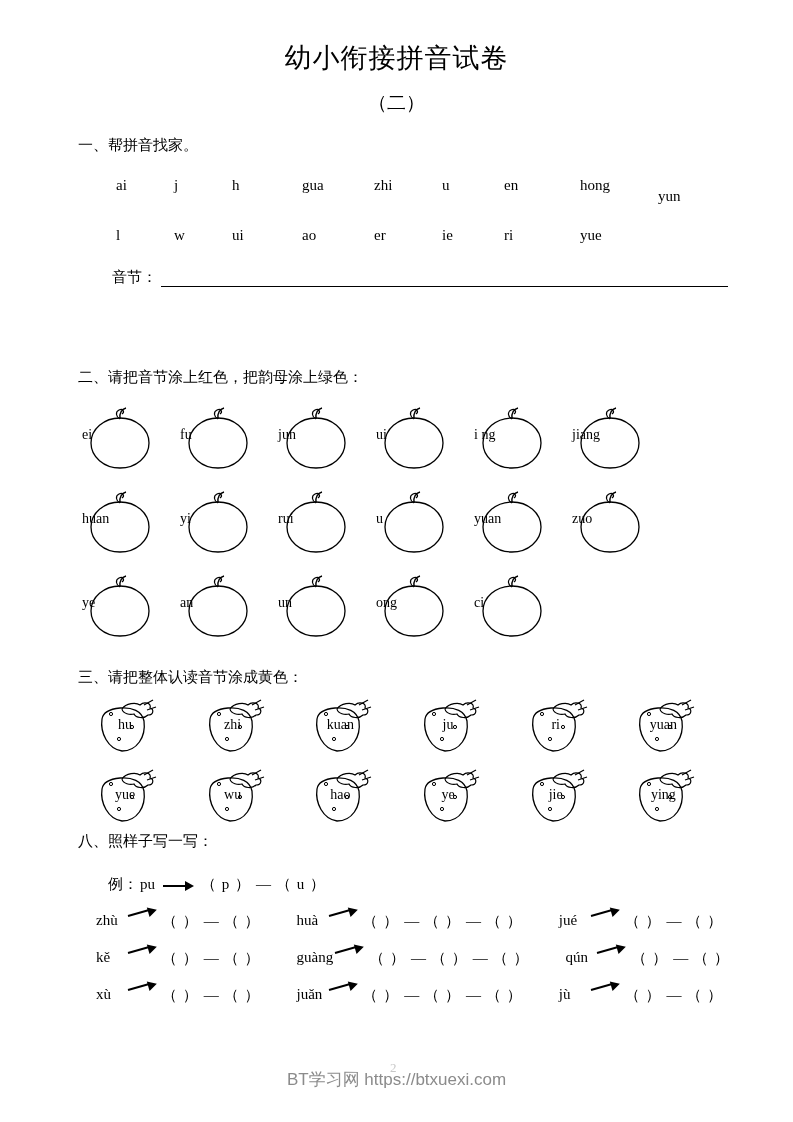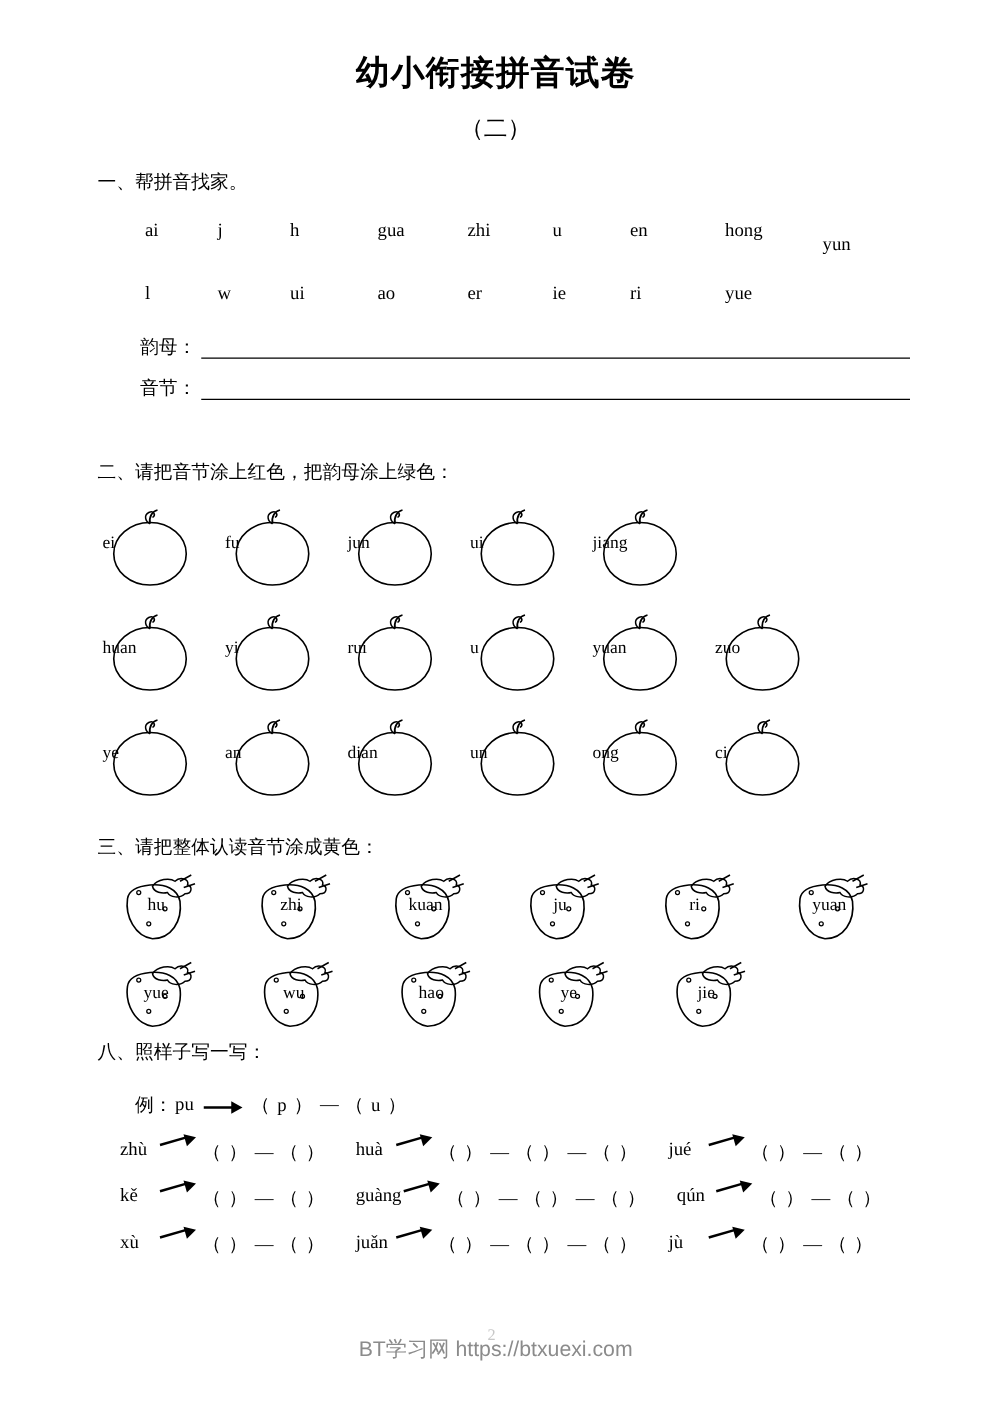--- a/index.html
+++ b/index.html
@@ -19,21 +19,21 @@
     position: absolute;
     left: 0; top: 0;
     width: 793px;
     height: 1122px;
   }
 
   
   .title {
     text-align: center;
     font-family: "Liberation Sans", "DejaVu Sans", sans-serif;
-    font-weight: bold;
+    font-weight: normal;
     font-size: 27px;
     letter-spacing: 1px;
     margin: 0;
     padding-top: 40px;
   }
   .subtitle {
     text-align: center;
     font-size: 19px;
     margin: 0;
     padding-top: 14px;
@@ -182,20 +182,21 @@
   }
   .dash { margin: 0 5px; }
   .paren { letter-spacing: 1px; }
 
   .prac-row {
     display: flex;
     align-items: center;
     font-size: 15px;
     margin-top: 18px;
     padding-left: 18px;
+    gap: 12px;
   }
   .prac-item {
     display: flex;
     align-items: flex-start;
     white-space: nowrap;
   }
   .prac-syl {
     display: inline-block;
     min-width: 30px;
   }
@@ -271,24 +272,20 @@
         <span class="cell" style="width: 58px;">w</span>
         <span class="cell" style="width: 70px;">ui</span>
         <span class="cell" style="width: 72px;">ao</span>
         <span class="cell" style="width: 68px;">er</span>
         <span class="cell" style="width: 62px;">ie</span>
         <span class="cell" style="width: 76px;">ri</span>
         <span class="cell" style="width: 78px;">yue</span>
       </div>
     <div class="blank-rows" id="s1blanks">
         <div class="blank-line">
-          <span class="lbl">韵母：</span>
-          <span class="rule"></span>
-        </div>
-        <div class="blank-line">
           <span class="lbl">音节：</span>
           <span class="rule"></span>
         </div>
       </div>
   </div>
 
   <div class="sec2">
     <div class="sec-head">二、请把音节涂上红色，把韵母涂上绿色：</div>
     <div id="appleRows">
         <div class="apple-row">
@@ -309,20 +306,25 @@
               </svg></span><span class="ftext">jun</span></div>
           <div class="apple-cell"><span><svg width="78" height="68" viewBox="0 0 78 68">
                 <ellipse cx="38" cy="40" rx="29" ry="25" fill="none" stroke="#000" stroke-width="1.3"></ellipse>
                 <path d="M38 16 C37 10 40 6 44 5" fill="none" stroke="#000" stroke-width="1.4"></path>
                 <path d="M38 16 C34 14 33 9 37 7 C41 5 43 9 40 11" fill="none" stroke="#000" stroke-width="1.2"></path>
               </svg></span><span class="ftext">ui</span></div>
           <div class="apple-cell"><span><svg width="78" height="68" viewBox="0 0 78 68">
                 <ellipse cx="38" cy="40" rx="29" ry="25" fill="none" stroke="#000" stroke-width="1.3"></ellipse>
                 <path d="M38 16 C37 10 40 6 44 5" fill="none" stroke="#000" stroke-width="1.4"></path>
                 <path d="M38 16 C34 14 33 9 37 7 C41 5 43 9 40 11" fill="none" stroke="#000" stroke-width="1.2"></path>
+              </svg></span><span class="ftext">i ng</span></div>
+          <div class="apple-cell"><span><svg width="78" height="68" viewBox="0 0 78 68">
+                <ellipse cx="38" cy="40" rx="29" ry="25" fill="none" stroke="#000" stroke-width="1.3"></ellipse>
+                <path d="M38 16 C37 10 40 6 44 5" fill="none" stroke="#000" stroke-width="1.4"></path>
+                <path d="M38 16 C34 14 33 9 37 7 C41 5 43 9 40 11" fill="none" stroke="#000" stroke-width="1.2"></path>
               </svg></span><span class="ftext">jiang</span></div>
         </div>
         <div class="apple-row">
           <div class="apple-cell"><span><svg width="78" height="68" viewBox="0 0 78 68">
                 <ellipse cx="38" cy="40" rx="29" ry="25" fill="none" stroke="#000" stroke-width="1.3"></ellipse>
                 <path d="M38 16 C37 10 40 6 44 5" fill="none" stroke="#000" stroke-width="1.4"></path>
                 <path d="M38 16 C34 14 33 9 37 7 C41 5 43 9 40 11" fill="none" stroke="#000" stroke-width="1.2"></path>
               </svg></span><span class="ftext">huan</span></div>
           <div class="apple-cell"><span><svg width="78" height="68" viewBox="0 0 78 68">
                 <ellipse cx="38" cy="40" rx="29" ry="25" fill="none" stroke="#000" stroke-width="1.3"></ellipse>
@@ -354,25 +356,20 @@
           <div class="apple-cell"><span><svg width="78" height="68" viewBox="0 0 78 68">
                 <ellipse cx="38" cy="40" rx="29" ry="25" fill="none" stroke="#000" stroke-width="1.3"></ellipse>
                 <path d="M38 16 C37 10 40 6 44 5" fill="none" stroke="#000" stroke-width="1.4"></path>
                 <path d="M38 16 C34 14 33 9 37 7 C41 5 43 9 40 11" fill="none" stroke="#000" stroke-width="1.2"></path>
               </svg></span><span class="ftext">ye</span></div>
           <div class="apple-cell"><span><svg width="78" height="68" viewBox="0 0 78 68">
                 <ellipse cx="38" cy="40" rx="29" ry="25" fill="none" stroke="#000" stroke-width="1.3"></ellipse>
                 <path d="M38 16 C37 10 40 6 44 5" fill="none" stroke="#000" stroke-width="1.4"></path>
                 <path d="M38 16 C34 14 33 9 37 7 C41 5 43 9 40 11" fill="none" stroke="#000" stroke-width="1.2"></path>
               </svg></span><span class="ftext">an</span></div>
-          <div class="apple-cell"><span><svg width="78" height="68" viewBox="0 0 78 68">
-                <ellipse cx="38" cy="40" rx="29" ry="25" fill="none" stroke="#000" stroke-width="1.3"></ellipse>
-                <path d="M38 16 C37 10 40 6 44 5" fill="none" stroke="#000" stroke-width="1.4"></path>
-                <path d="M38 16 C34 14 33 9 37 7 C41 5 43 9 40 11" fill="none" stroke="#000" stroke-width="1.2"></path>
-              </svg></span><span class="ftext">dian</span></div>
           <div class="apple-cell"><span><svg width="78" height="68" viewBox="0 0 78 68">
                 <ellipse cx="38" cy="40" rx="29" ry="25" fill="none" stroke="#000" stroke-width="1.3"></ellipse>
                 <path d="M38 16 C37 10 40 6 44 5" fill="none" stroke="#000" stroke-width="1.4"></path>
                 <path d="M38 16 C34 14 33 9 37 7 C41 5 43 9 40 11" fill="none" stroke="#000" stroke-width="1.2"></path>
               </svg></span><span class="ftext">un</span></div>
           <div class="apple-cell"><span><svg width="78" height="68" viewBox="0 0 78 68">
                 <ellipse cx="38" cy="40" rx="29" ry="25" fill="none" stroke="#000" stroke-width="1.3"></ellipse>
                 <path d="M38 16 C37 10 40 6 44 5" fill="none" stroke="#000" stroke-width="1.4"></path>
                 <path d="M38 16 C34 14 33 9 37 7 C41 5 43 9 40 11" fill="none" stroke="#000" stroke-width="1.2"></path>
               </svg></span><span class="ftext">ong</span></div>
@@ -483,20 +480,29 @@
               </svg></span><span class="ftext">ye</span></div>
           <div class="berry-cell"><span><svg width="66" height="58" viewBox="0 0 66 58">
                 <path d="M10 20 C8 34 16 50 30 52 C45 52 54 38 52 22 C50 12 40 8 28 9 C18 10 11 13 10 20 Z" fill="none" stroke="#000" stroke-width="1.3"></path>
                 <path d="M30 10 C34 4 44 3 48 6 C52 2 60 4 58 9 C62 10 62 16 56 16 C52 20 44 19 42 15 C38 16 31 15 30 10 Z" fill="none" stroke="#000" stroke-width="1.2"></path>
                 <path d="M52 6 L61 1" fill="none" stroke="#000" stroke-width="1.2"></path>
                 <path d="M55 11 L64 8" fill="none" stroke="#000" stroke-width="1.2"></path>
                 <circle cx="19" cy="15" r="1.6" fill="none" stroke="#000" stroke-width="1"></circle>
                 <circle cx="40" cy="28" r="1.6" fill="none" stroke="#000" stroke-width="1"></circle>
                 <circle cx="27" cy="40" r="1.6" fill="none" stroke="#000" stroke-width="1"></circle>
               </svg></span><span class="ftext">jie</span></div>
+          <div class="berry-cell"><span><svg width="66" height="58" viewBox="0 0 66 58">
+                <path d="M10 20 C8 34 16 50 30 52 C45 52 54 38 52 22 C50 12 40 8 28 9 C18 10 11 13 10 20 Z" fill="none" stroke="#000" stroke-width="1.3"></path>
+                <path d="M30 10 C34 4 44 3 48 6 C52 2 60 4 58 9 C62 10 62 16 56 16 C52 20 44 19 42 15 C38 16 31 15 30 10 Z" fill="none" stroke="#000" stroke-width="1.2"></path>
+                <path d="M52 6 L61 1" fill="none" stroke="#000" stroke-width="1.2"></path>
+                <path d="M55 11 L64 8" fill="none" stroke="#000" stroke-width="1.2"></path>
+                <circle cx="19" cy="15" r="1.6" fill="none" stroke="#000" stroke-width="1"></circle>
+                <circle cx="40" cy="28" r="1.6" fill="none" stroke="#000" stroke-width="1"></circle>
+                <circle cx="27" cy="40" r="1.6" fill="none" stroke="#000" stroke-width="1"></circle>
+              </svg></span><span class="ftext">ying</span></div>
         </div>
       </div>
   </div>
 
   <div class="sec4">
     <div class="sec-head">八、照样子写一写：</div>
 
     <div class="example">
       <span class="ex-label">例：</span>
       <span>pu</span>

